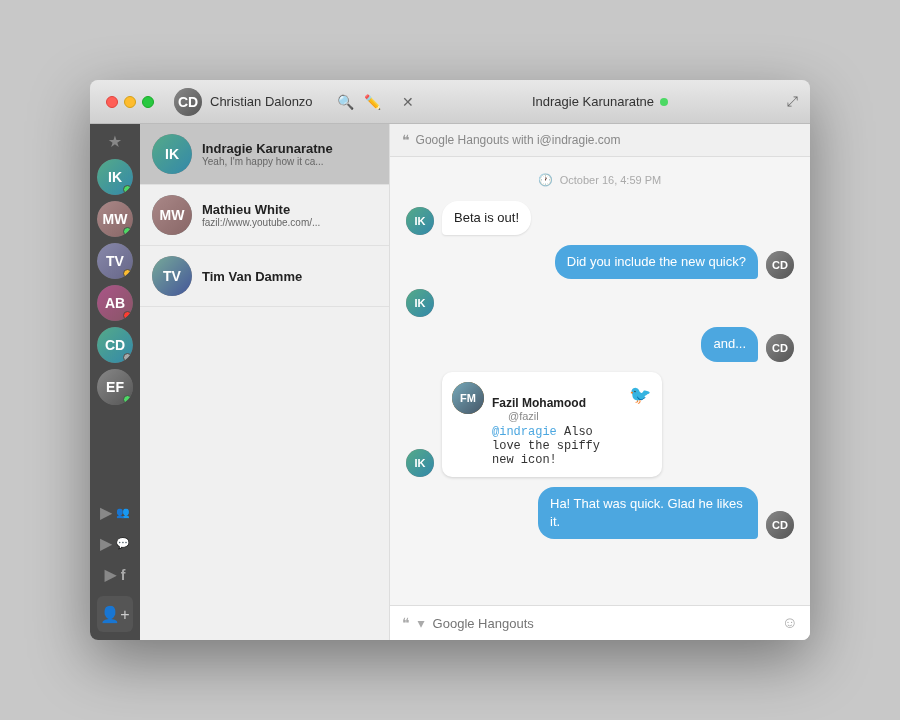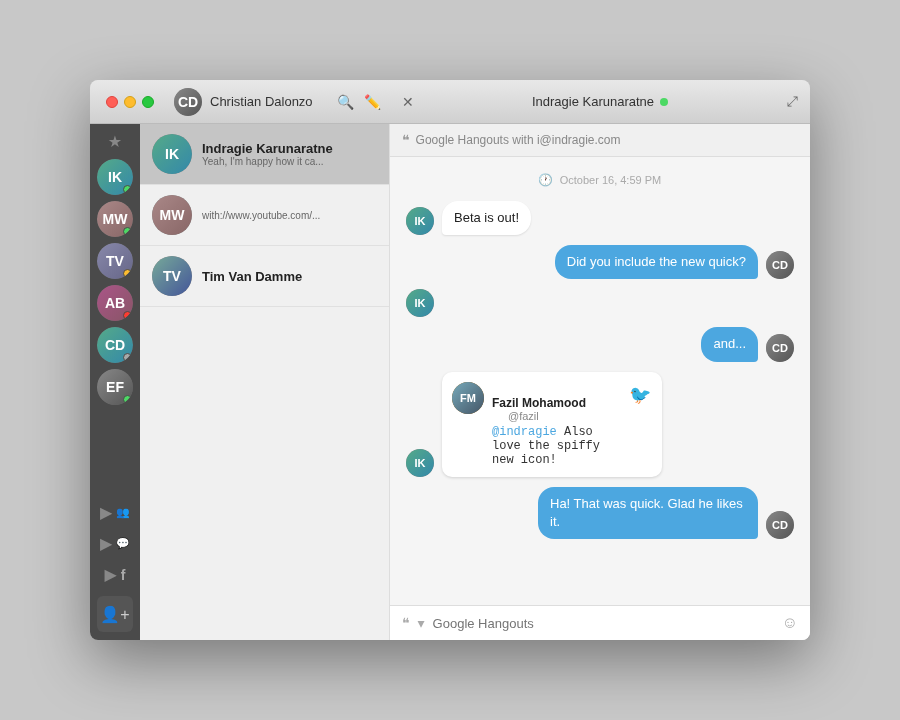--- a/index.html
+++ b/index.html
@@ -463,21 +463,22 @@
         <div class="contact-info">
           <div class="contact-name">Indragie Karunaratne</div>
           <div class="contact-preview">Yeah, I'm happy how it ca...</div>
         </div>
       </div>
       <div class="contact-item">
         <div class="contact-avatar">
           <div class="face face-2">MW</div>
         </div>
         <div class="contact-info">
-          <div class="contact-preview">with://www.youtube.com/...</div>
+          <div class="contact-name">Mathieu White</div>
+          <div class="contact-preview">fazil://www.youtube.com/...</div>
         </div>
       </div>
       <div class="contact-item">
         <div class="contact-avatar">
           <div class="face face-tb">TV</div>
         </div>
         <div class="contact-info">
           <div class="contact-name">Tim Van Damme</div>
           <div class="contact-preview"></div>
         </div>

